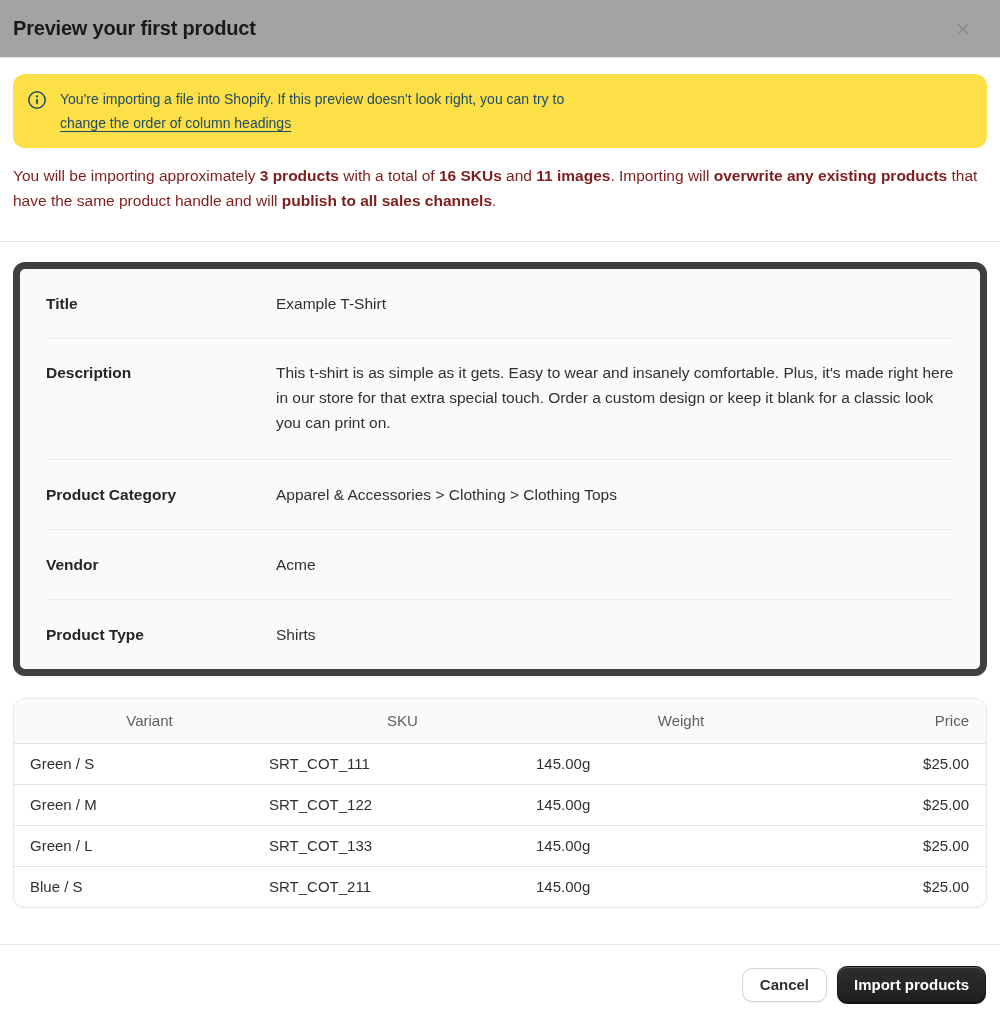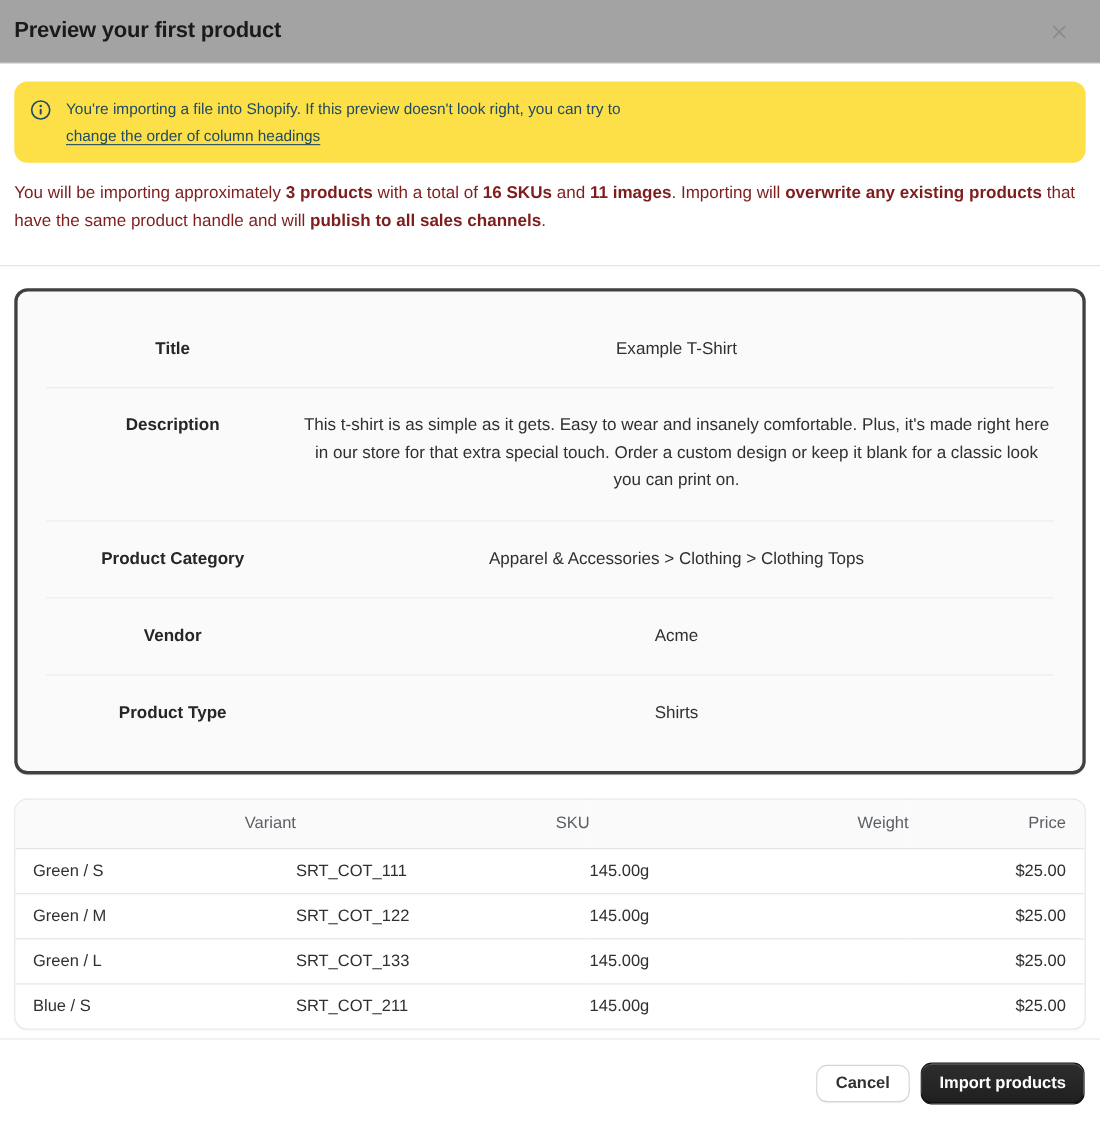--- a/index.html
+++ b/index.html
@@ -72,25 +72,24 @@
   .full-divider {
     border:none;
     border-top:1px solid #e3e3e3;
     margin-top:28px;
   }
 
   
   .details-card {
     margin:20px 13px 0;
     background:#fafafa;
-    border:3px solid #404040;
+    border:7px solid #404040;
     border-radius:12px;
-    padding:18px 26px;
+    padding:0 26px;
     box-shadow:0 1px 2px rgba(0,0,0,0.04);
-    text-align:center;
   }
   .detail-row {
     display:flex;
     align-items:flex-start;
     padding:22px 0;
     border-bottom:1px solid #ebebeb;
     font-size:15.5px;
     line-height:25px;
   }
   .detail-row:last-child { border-bottom:none; }
@@ -118,21 +117,21 @@
     font-size:15px;
   }
   .variants-table col.c-variant { width:255px; }
   .variants-table col.c-sku { width:267px; }
   .variants-table col.c-weight { width:auto; }
   .variants-table col.c-price { width:160px; }
   .variants-table th {
     background:#fafafa;
     font-weight:400;
     color:#5c6066;
-    text-align:right;
+    text-align:center;
     padding:12px 0;
     line-height:20px;
   }
   .variants-table td {
     padding:10px 0;
     color:#303030;
     border-top:1px solid #e2e3e5;
     line-height:20px;
   }
   .variants-table th:first-child, .variants-table td:first-child { padding-left:16px; }

